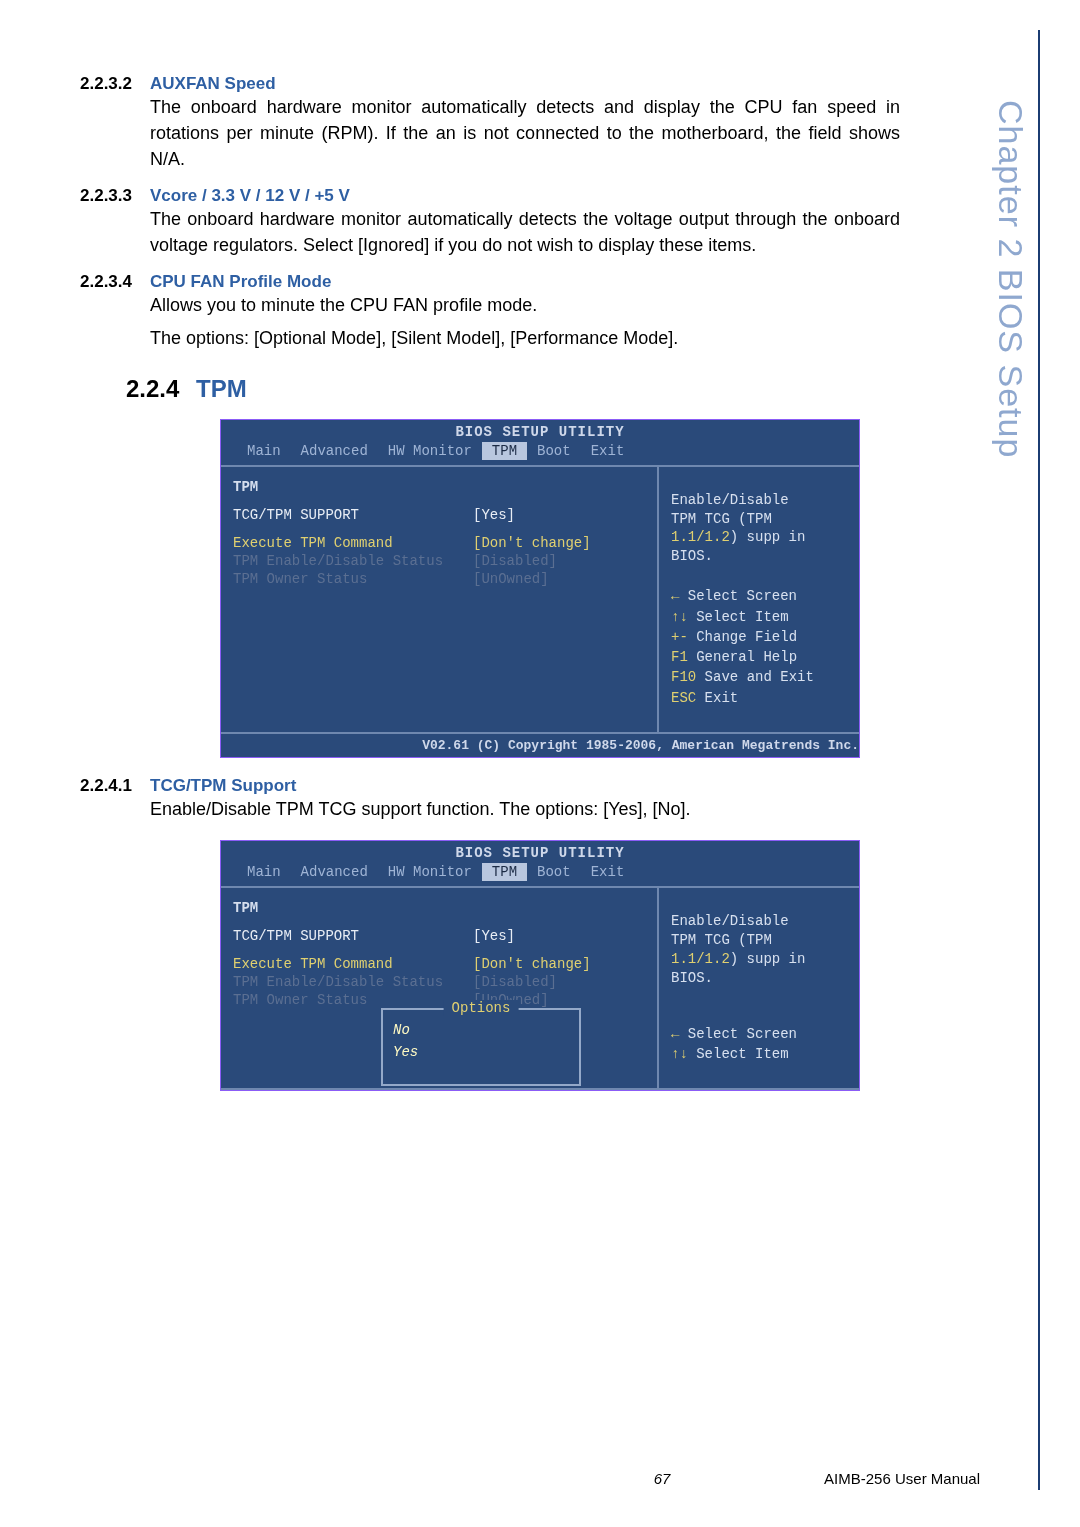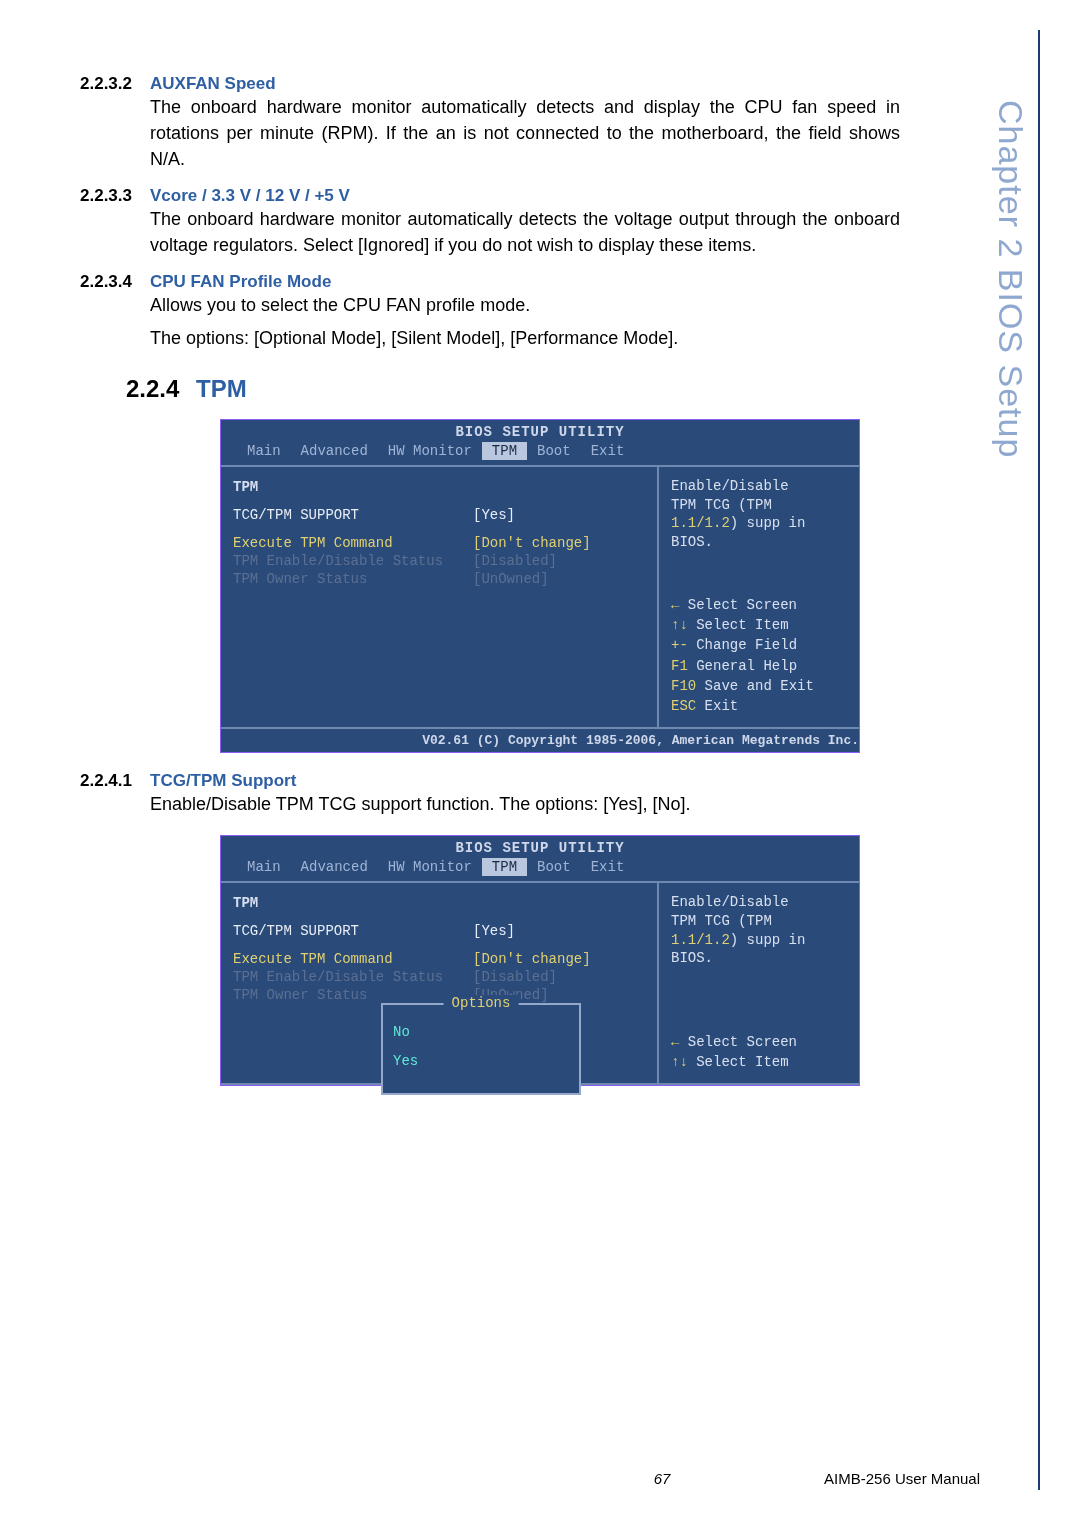--- a/index.html
+++ b/index.html
@@ -119,21 +119,21 @@
   }
   .bios-left {
     flex: 1;
     padding: 10px 12px;
     border-right: 2px solid #6f88af;
     position: relative;
     min-height: 260px;
   }
   .bios-right {
     width: 200px;
-    padding: 10px 12px;
+    padding: 24px 12px;
     display: flex;
     flex-direction: column;
     justify-content: space-between;
     border-radius: 9px;
   }
   .bios-row { display: flex; margin: 2px 0; }
   .bios-label { width: 240px; }
   .bios-value { }
   .b-white { color: #e8edf5; }
   .b-yellow { color: #e0d070; }
@@ -161,21 +161,21 @@
   }
   .bios-popup-title {
     position: absolute;
     top: -10px;
     left: 50%;
     transform: translateX(-50%);
     background: #2a4a7a;
     padding: 0 8px;
     color: #e0d070;
   }
-  .bios-popup-line { color: #5eead4; margin-top: 13px; }
+  .bios-popup-line { color: #fef9c3; margin-top: 6px; font-style: italic; }
   .bios.short .bios-left { min-height: 200px; }
   .bios.short .bios-right { }
 
   .footer {
     position: absolute;
     bottom: 40px;
     left: 80px;
     width: 900px;
     display: flex;
     justify-content: space-between;
@@ -202,21 +202,21 @@
     <div class="sec-row">
       <div class="sec-num">2.2.3.3</div>
       <div class="sec-title">Vcore / 3.3 V / 12 V / +5 V</div>
     </div>
     <div class="body-text">The onboard hardware monitor automatically detects the voltage output through the onboard voltage regulators. Select [Ignored] if you do not wish to display these items.</div>
 
     <div class="sec-row">
       <div class="sec-num">2.2.3.4</div>
       <div class="sec-title">CPU FAN Profile Mode</div>
     </div>
-    <div class="body-text">Allows you to select the CPU FAN profile mode.</div>
+    <div class="body-text">Allows you to minute the CPU FAN profile mode.</div>
     <div class="body-text" style="margin-top:6px">The options: [Optional Mode], [Silent Model], [Performance Mode].</div>
 
     <div class="h2-row">
       <div class="h2-num">2.2.4</div>
       <div class="h2-title">TPM</div>
     </div>
 
     <div class="bios">
       <div class="bios-titlebar">BIOS SETUP UTILITY</div>
       <div class="bios-menubar">

